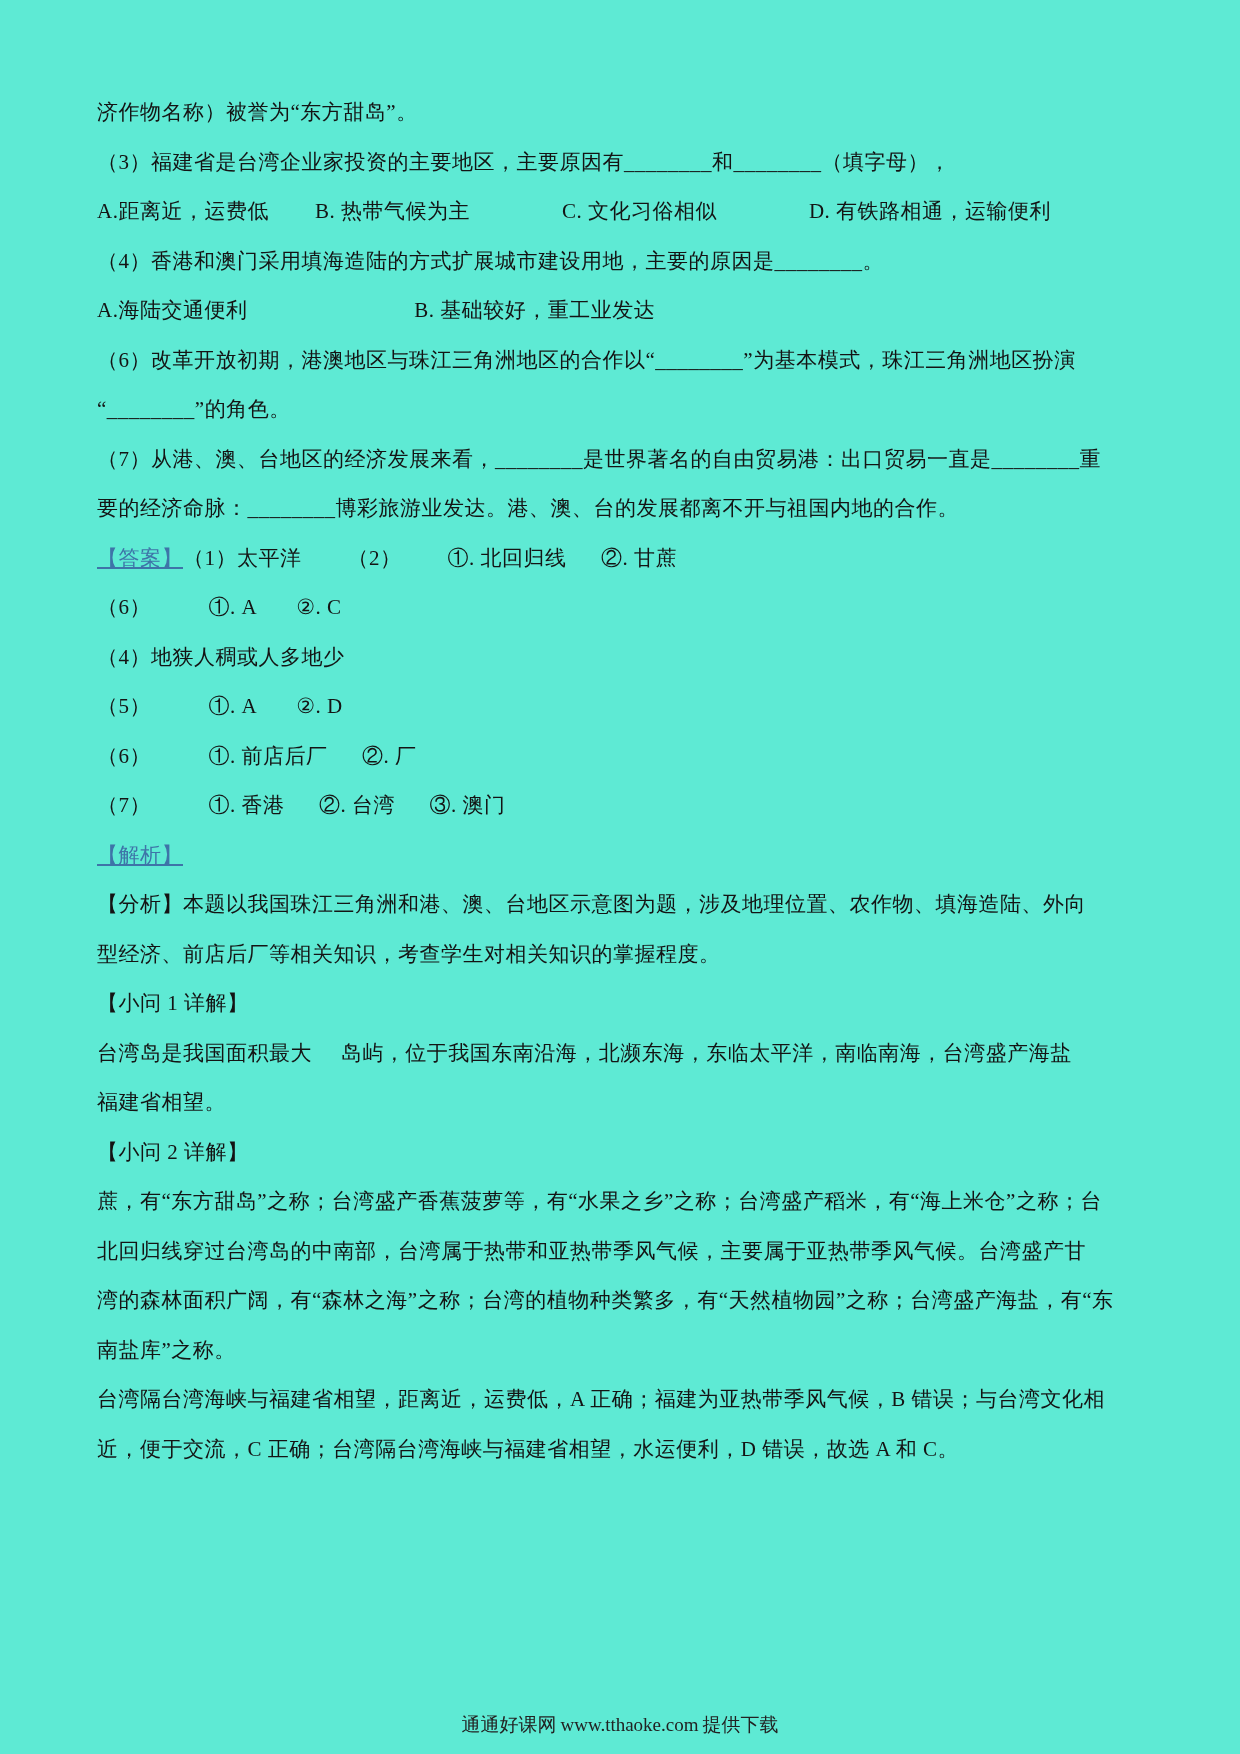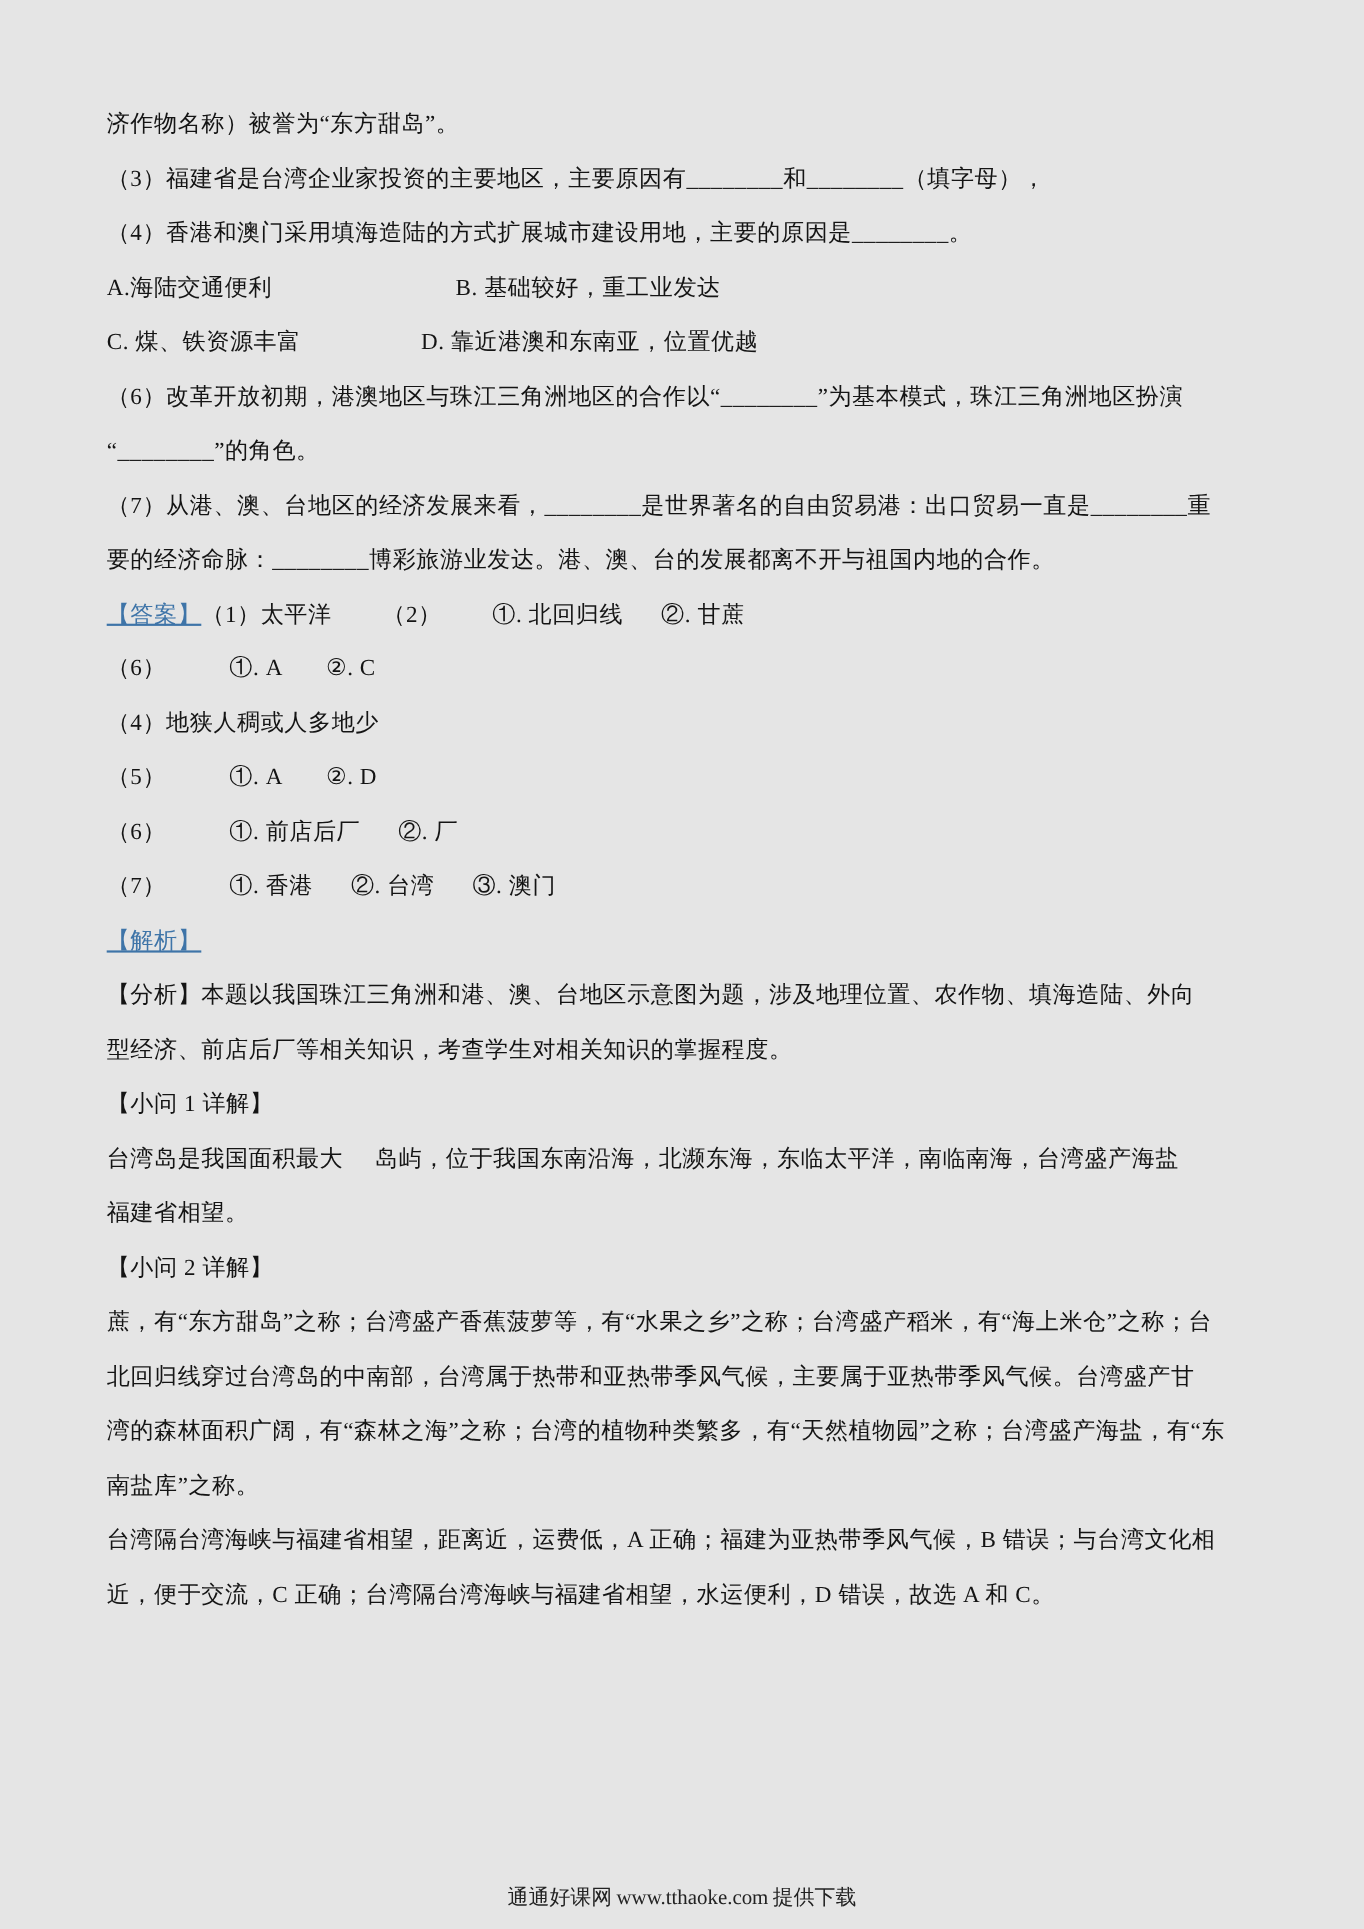--- a/index.html
+++ b/index.html
@@ -4,21 +4,21 @@
 <style>
   html, body {
     margin: 0;
     padding: 0;
     background: #ffffff;
   }
   .page {
     position: relative;
     width: 1240px;
     height: 1754px;
-    background: #e5e5e5;
+    background: #5eead4;
     overflow: hidden;
     font-family: "Liberation Serif", "DejaVu Serif", serif;
     color: #000000;
   }
   .doc-body {
     position: absolute;
     top: 88px;
     left: 97px;
     right: 60px;
   }
@@ -46,23 +46,23 @@
   }
   .page-footer span { margin: 0 2px; text-align: center; }
 </style>
 </head>
 <body>
 
 <div class="page">
   <div class="doc-body">
       <div class="line"><span>济作物名称）被誉为“东方甜岛”。</span></div>
       <div class="line"><span>（3）福建省是台湾企业家投资的主要地区，主要原因有________和________（填字母），</span></div>
+      <div class="line"><span>A.距离近，运费低        B. 热带气候为主                C. 文化习俗相似                D. 有铁路相通，运输便利</span></div>
       <div class="line"><span>（4）香港和澳门采用填海造陆的方式扩展城市建设用地，主要的原因是________。</span></div>
       <div class="line"><span>A.海陆交通便利                             B. 基础较好，重工业发达</span></div>
-      <div class="line"><span>C. 煤、铁资源丰富                   D. 靠近港澳和东南亚，位置优越</span></div>
       <div class="line"><span>（6）改革开放初期，港澳地区与珠江三角洲地区的合作以“________”为基本模式，珠江三角洲地区扮演</span></div>
       <div class="line"><span>“________”的角色。</span></div>
       <div class="line"><span>（7）从港、澳、台地区的经济发展来看，________是世界著名的自由贸易港：出口贸易一直是________重</span></div>
       <div class="line"><span>要的经济命脉：________博彩旅游业发达。港、澳、台的发展都离不开与祖国内地的合作。</span></div>
       <div class="line"><span class="blue-label">【答案】</span><span>（1）太平洋        （2）        ①. 北回归线      ②. 甘蔗</span></div>
       <div class="line"><span>（6）          ①. A       ②. C</span></div>
       <div class="line"><span>（4）地狭人稠或人多地少</span></div>
       <div class="line"><span>（5）          ①. A       ②. D</span></div>
       <div class="line"><span>（6）          ①. 前店后厂      ②. 厂</span></div>
       <div class="line"><span>（7）          ①. 香港      ②. 台湾      ③. 澳门</span></div>

